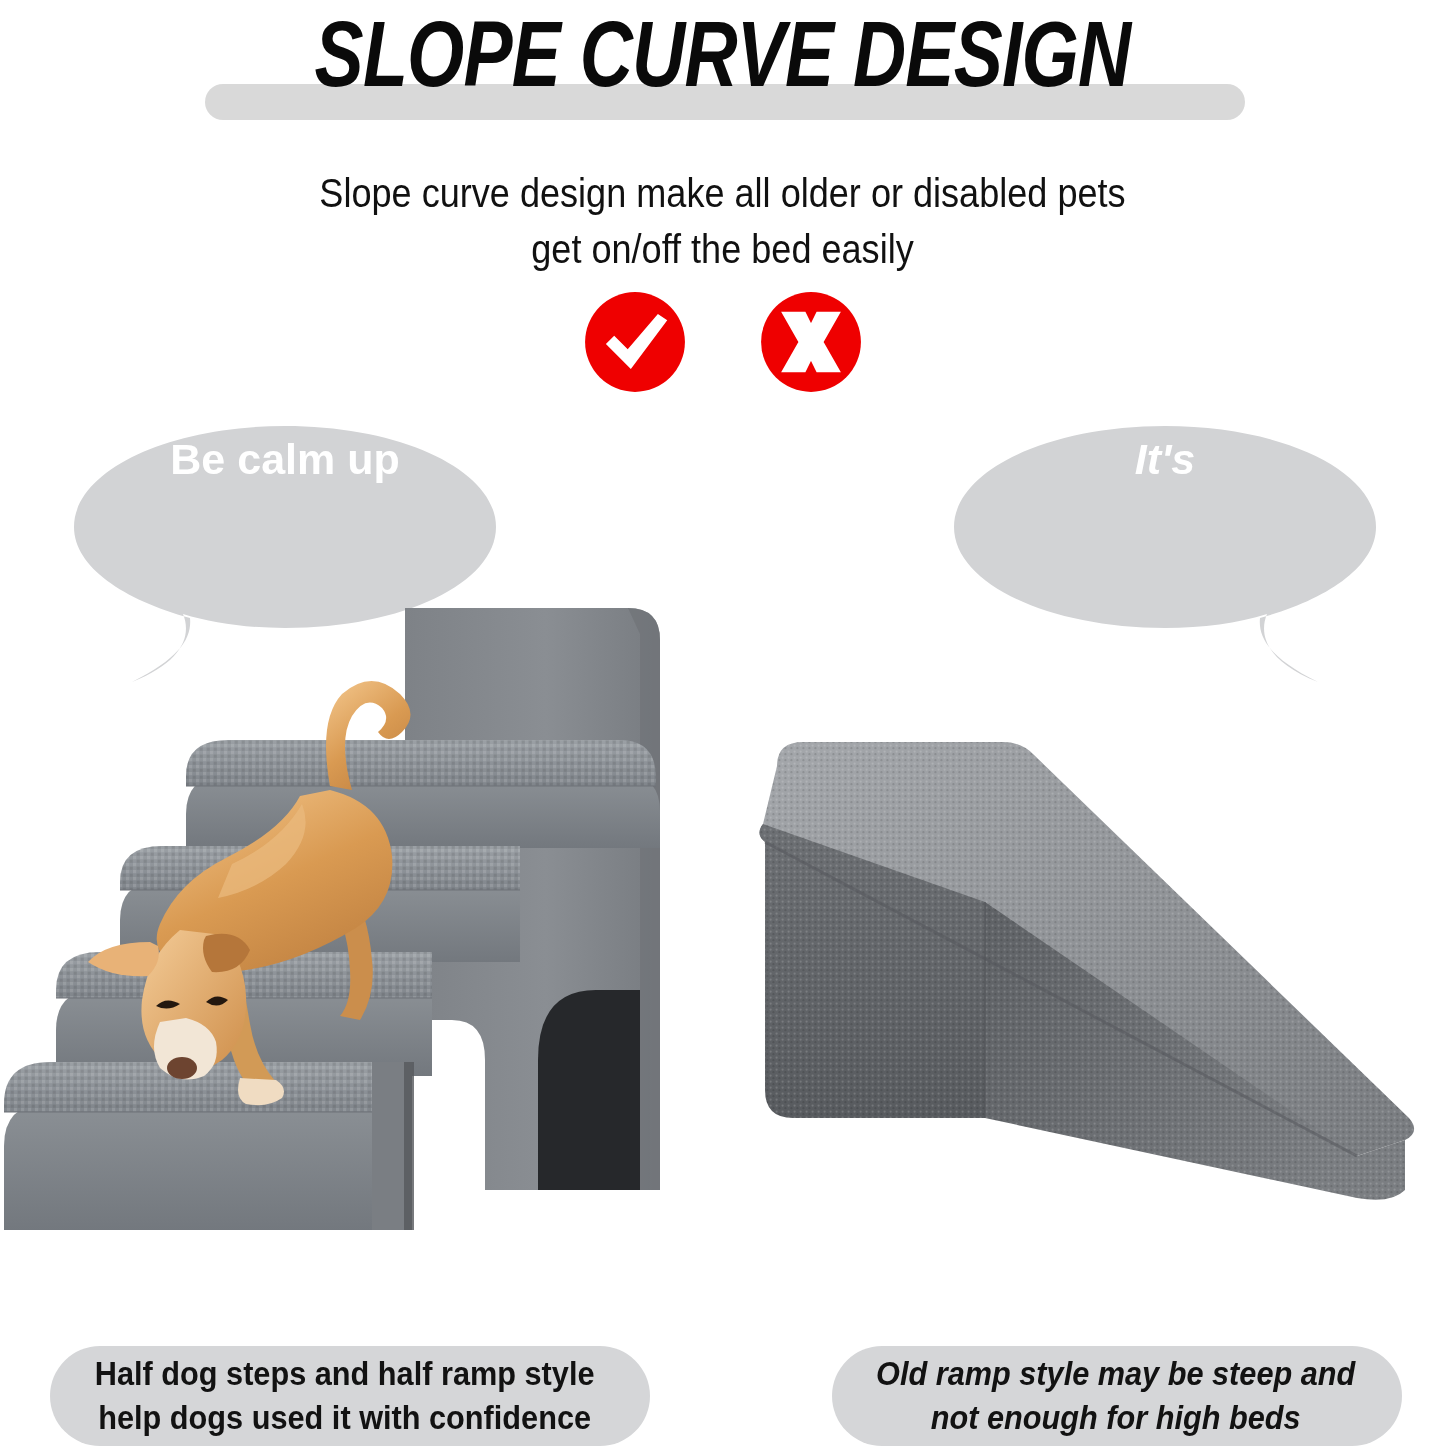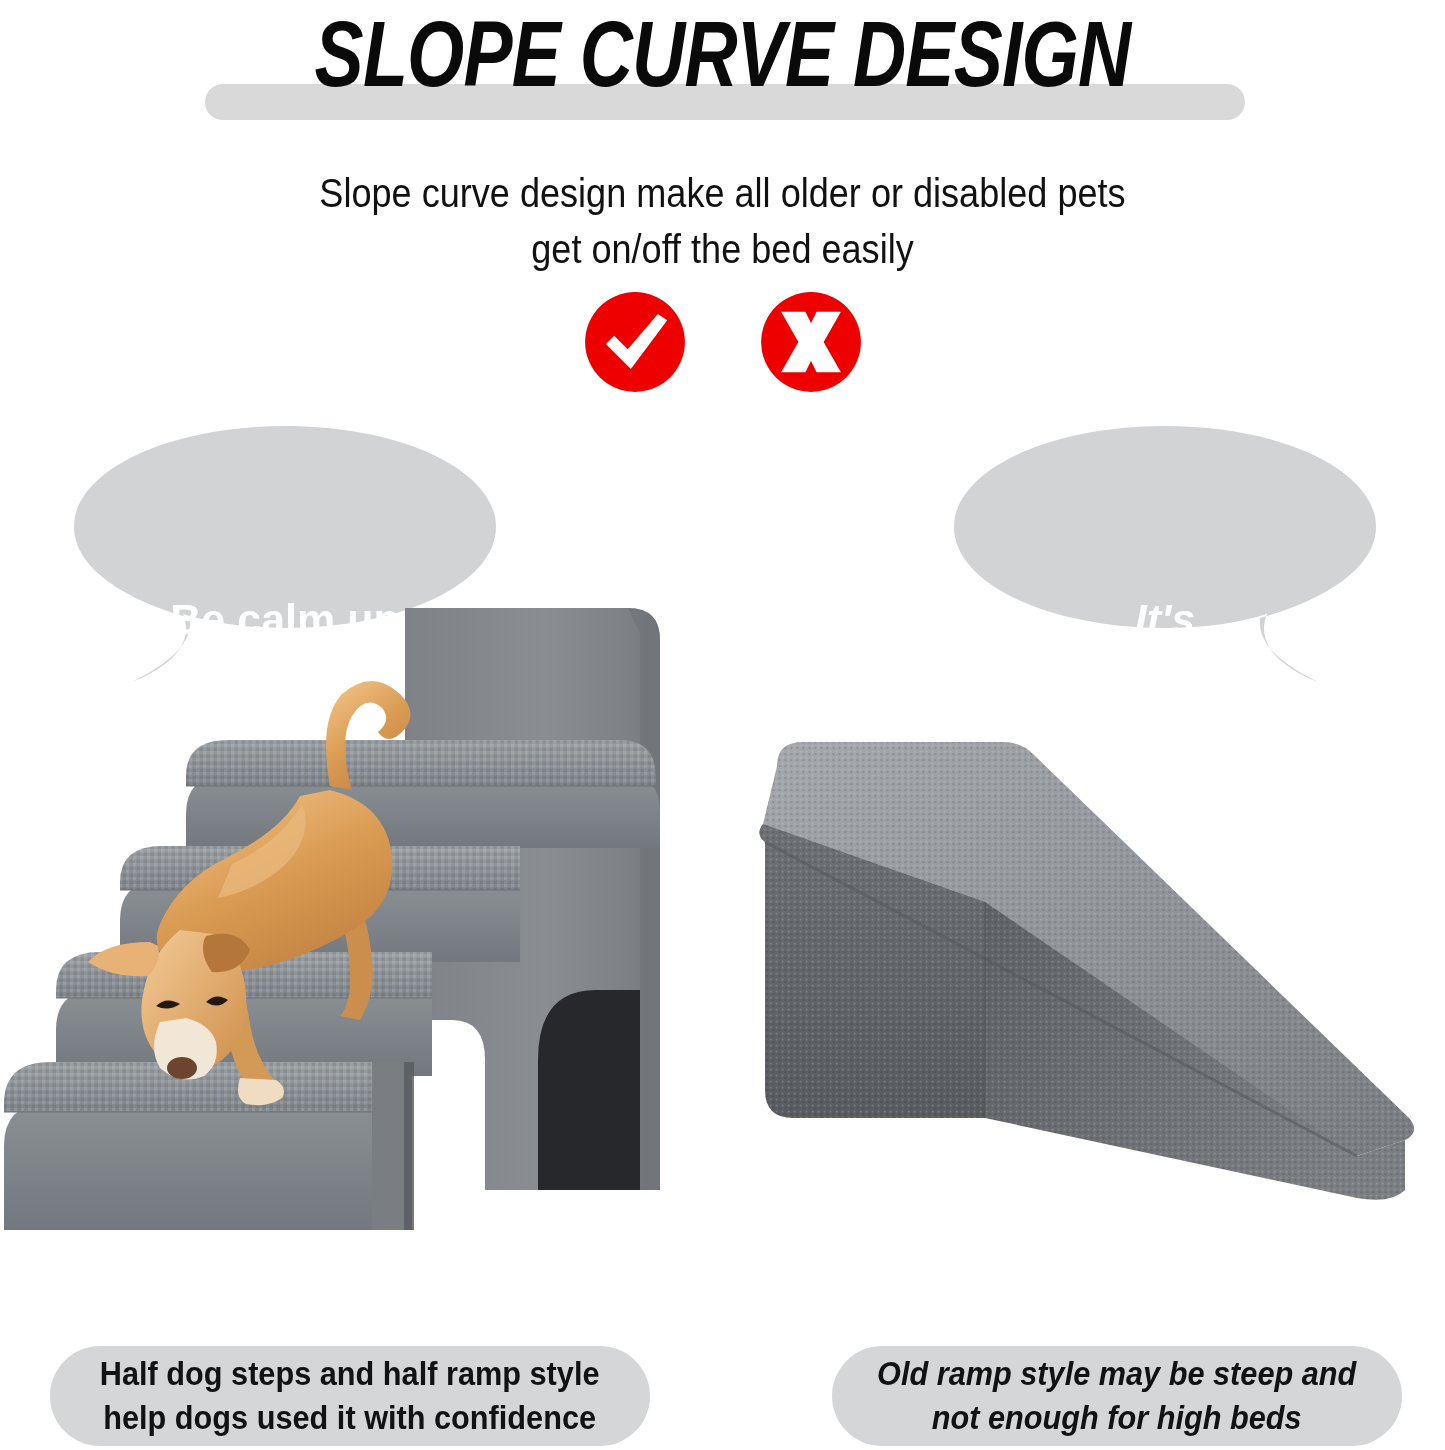--- a/index.html
+++ b/index.html
@@ -43,37 +43,37 @@
     display:flex; align-items:center; justify-content:center; gap:72px;
   }
   .verdict-badge { width:104px; height:104px; display:block; }
 
   
   .bubble { position:absolute; }
   #bubble-good { left:72px;  top:424px; width:426px; height:262px; }
   #bubble-bad  { left:952px; top:424px; width:426px; height:262px;font-style:italic; }
   .bubble svg { position:absolute; left:0; top:0; width:100%; height:100%; }
   .bubble-text {
-    position:absolute; left:0; top:16px; width:100%; height:206px;
-    display:flex; flex-direction:column; align-items:center; justify-content:flex-end;
+    position:absolute; left:0; top:8px; width:100%; height:206px;
+    display:flex; flex-direction:column; align-items:center; justify-content:flex-start;
     color:#ffffff; font-size:43px; font-weight:700; line-height:1.26;
     text-align:center; padding:0 34px;
   }
 
   
   #stage { position:absolute; left:0; top:590px; width:1445px; height:700px; }
   #stairs-photo { position:absolute; left:0;   top:0; width:700px; height:700px; }
   #ramp-photo   { position:absolute; left:745px; top:130px; width:690px; height:500px; }
   #stairs-photo svg, #ramp-photo svg { width:100%; height:100%; display:block; }
 
   
   .caption-pill {
     position:absolute; top:1346px; height:100px;
     background:#d5d6d8; border-radius:50px;
-    display:flex; align-items:center; justify-content:center;
+    display:flex; align-items:center; justify-content:flex-start;
     text-align:center; padding:0 26px;
     font-size:33px; font-weight:700; color:#121212; line-height:1.32;
   }
   .caption-pill > span { display:block; transform:scaleX(0.93); transform-origin:center; }
   #caption-good { left:50px;  width:600px; }
   #caption-bad  { left:832px; width:570px;font-style:italic; }
 </style>
 </head>
 <body>
 

